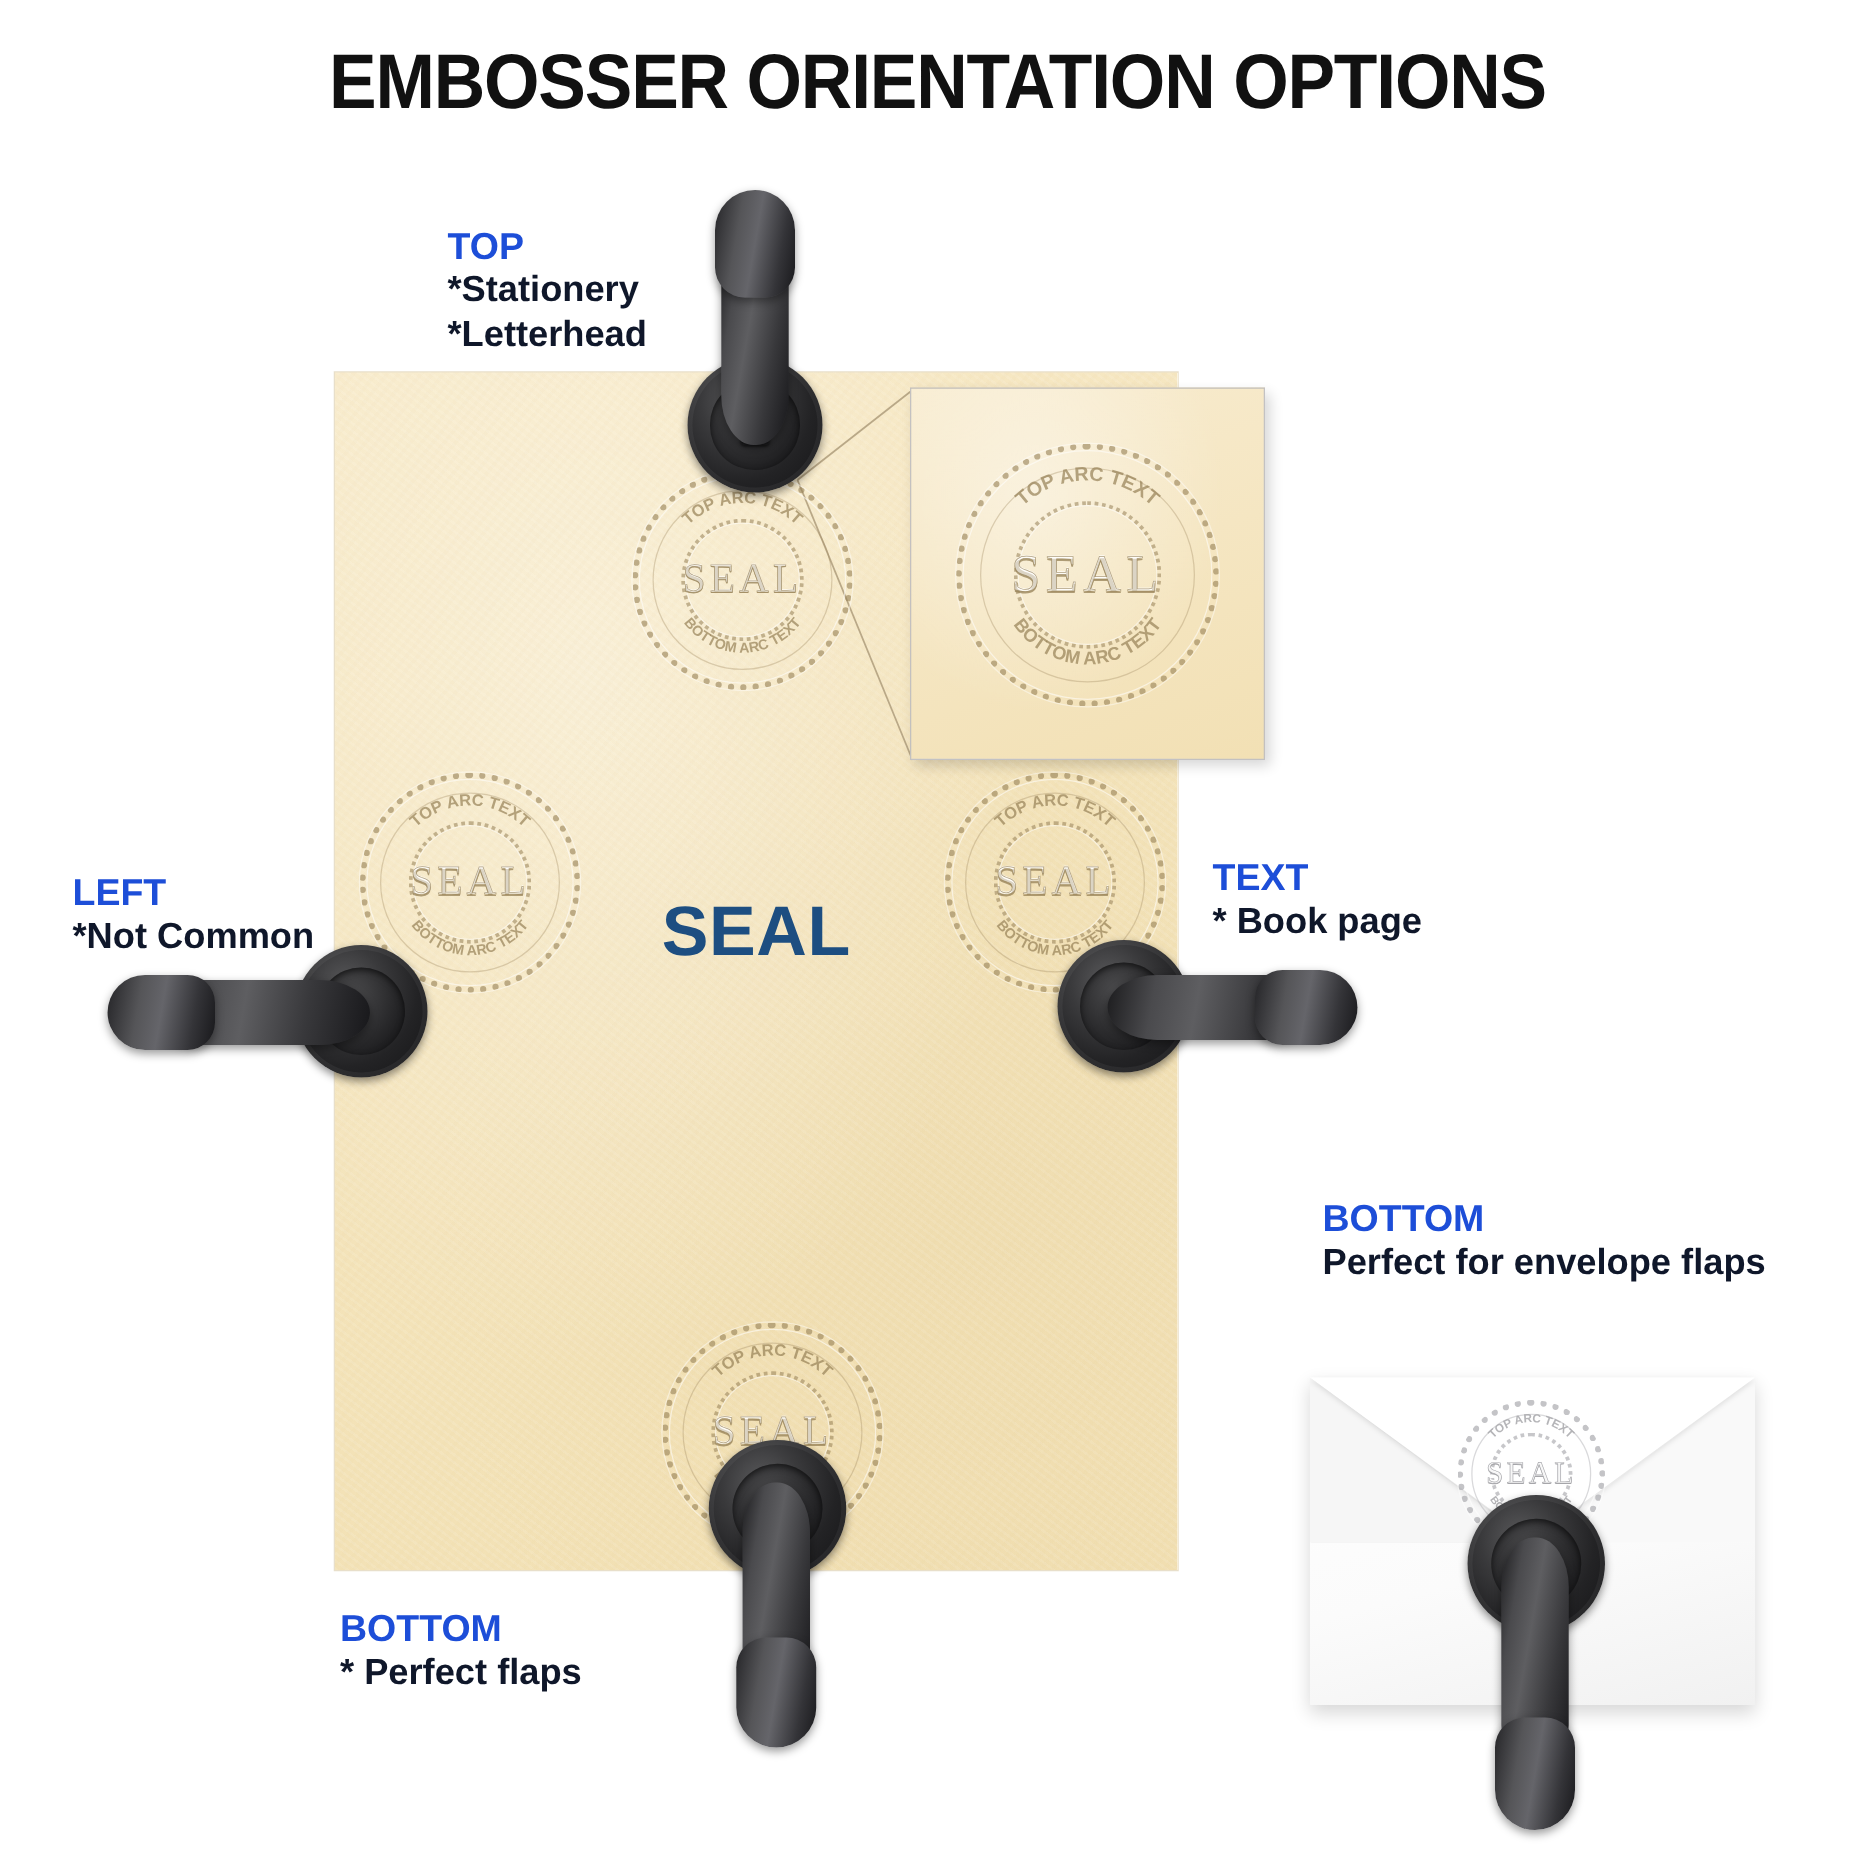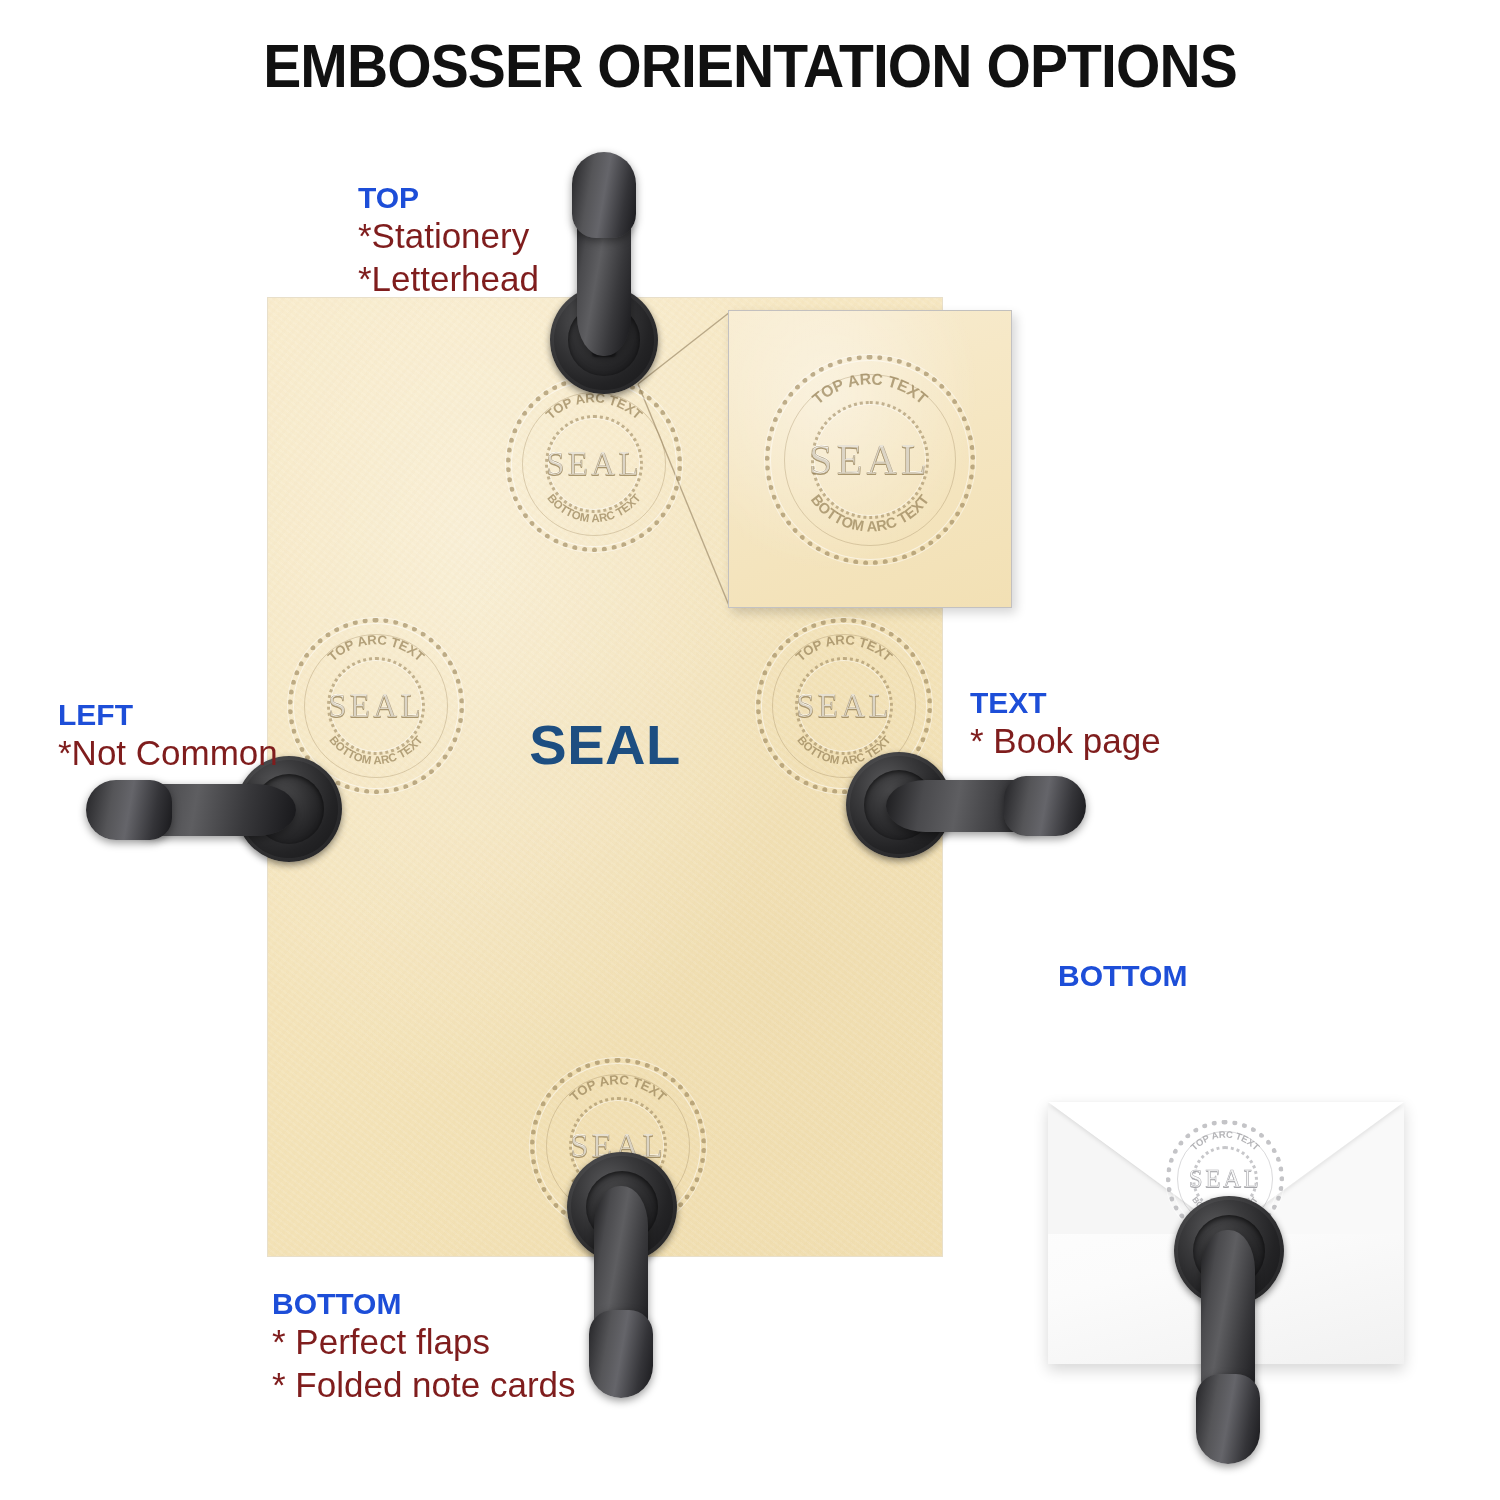--- a/index.html
+++ b/index.html
@@ -90,21 +90,21 @@
   #seal-orientation{
     position:absolute;left:268px;top:716px;width:674px;text-align:center;
     color:#1d4e81;font-weight:bold;line-height:1.02;letter-spacing:.5px;
   }
   #seal-orientation .l1{font-size:56px;display:block;}
   #seal-orientation .l2{font-size:56px;display:block;}
 
   
   .callout{position:absolute;}
   .callout .hd{color:#1d4ed8;font-weight:bold;font-size:30px;line-height:1.18;}
-  .callout .ln{color:#7f1d1d;font-weight:normal;font-size:35px;line-height:1.22;}
+  .callout .ln{color:#0f172a;font-weight:bold;font-size:29px;line-height:1.22;}
 
   #label-top     {left:358px;top:180px;}
   #label-left    {left:58px;top:697px;}
   #label-right   {left:970px;top:685px;}
   #label-bot-left{left:272px;top:1286px;}
   #label-bot-rt  {left:1058px;top:958px;}
 
   
   .embosser{position:absolute;}
   .emb-base{
@@ -347,18 +347,18 @@
 </div>
 
 <div class="callout" id="label-right">
   <div class="hd">TEXT</div>
   <div class="ln">* Book page</div>
 </div>
 
 <div class="callout" id="label-bot-left">
   <div class="hd">BOTTOM</div>
   <div class="ln">* Perfect flaps</div>
-  <div class="ln">* Folded note cards</div>
 </div>
 
 <div class="callout" id="label-bot-rt">
   <div class="hd">BOTTOM</div>
+  <div class="ln">Perfect for envelope flaps</div>
 </div>
 
 </body></html>

